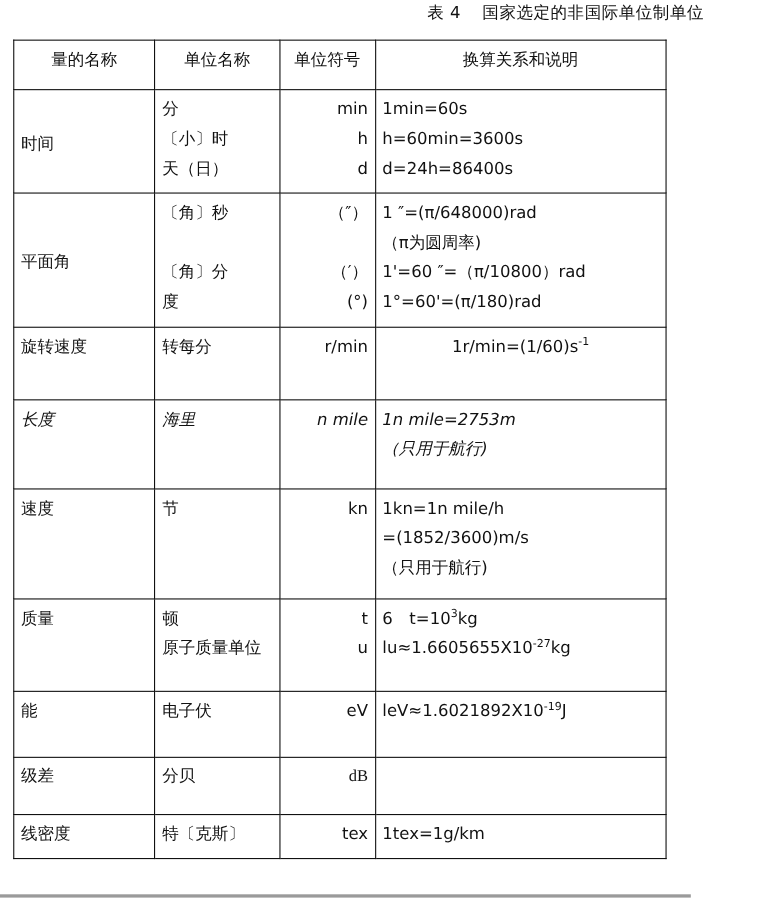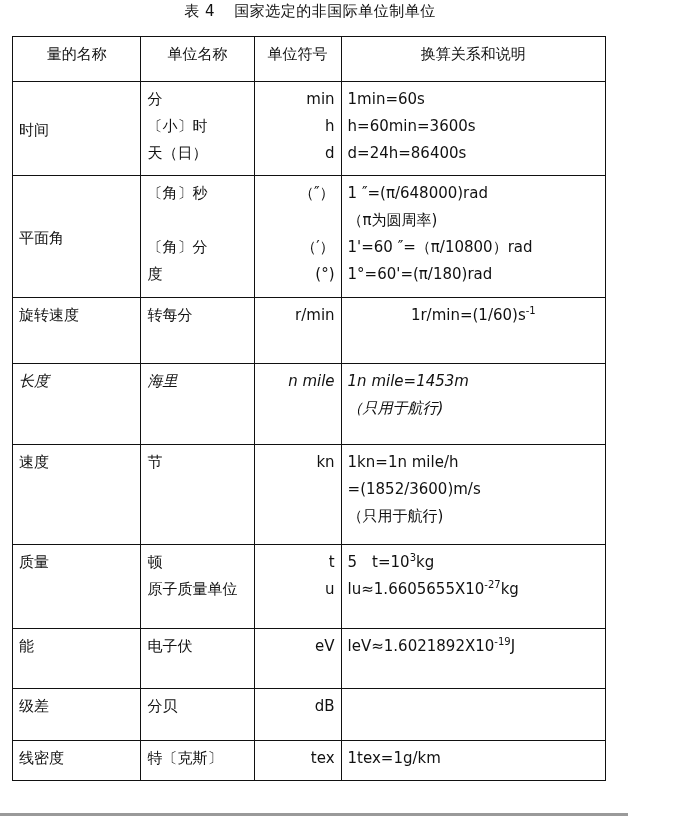--- a/index.html
+++ b/index.html
@@ -3,21 +3,21 @@
 <meta charset="utf-8">
 <style>
   html, body { margin: 0; padding: 0; background: #ffffff; }
   body {
     width: 696px; height: 816px; position: relative; overflow: hidden;
     font-family: "DejaVu Sans", "Liberation Sans", sans-serif;
     color: #111;
   }
   .title {
     position: absolute; left: 0; top: 2px; width: 620px;
-    text-align: center; font-size: 15px; line-height: 18px; letter-spacing: 0.5px;
+    text-align: right; font-size: 15px; line-height: 18px; letter-spacing: 0.5px; padding-left: 20px;
   }
   .title .num { margin-right: 14px; }
   table.units {
     position: absolute; left: 12px; top: 36px;
     border-collapse: collapse; table-layout: fixed;
     width: 594px;
     font-size: 15px;
   }
   table.units td, table.units th {
     border: 1.5px solid #111;
@@ -114,21 +114,21 @@
     <td class="center">
       <span>1r/min=(1/60)s</span><sup>-1</sup>
     </td>
   </tr>
 
   <tr style="height:81px;font-style:italic;">
     <td>长度</td>
     <td>海里</td>
     <td class="sym">n mile</td>
     <td>
-      <span class="line">1n mile=1453m</span>
+      <span class="line">1n mile=2753m</span>
       <span class="line">（只用于航行)</span>
     </td>
   </tr>
 
   <tr style="height:100px;">
     <td>速度</td>
     <td>节</td>
     <td class="sym">kn</td>
     <td>
       <span class="line">1kn=1n mile/h</span>
@@ -141,36 +141,36 @@
     <td>质量</td>
     <td>
       <span class="line">顿</span>
       <span class="line">原子质量单位</span>
     </td>
     <td class="sym">
       <span class="line">t</span>
       <span class="line">u</span>
     </td>
     <td>
-      <span class="line"><span>5　t=10</span><sup>3</sup><span>kg</span></span>
+      <span class="line"><span>6　t=10</span><sup>3</sup><span>kg</span></span>
       <span class="line"><span>lu≈1.6605655X10</span><sup>-27</sup><span>kg</span></span>
     </td>
   </tr>
 
 
   <tr style="height:60px;">
     <td>能</td>
     <td>电子伏</td>
     <td class="sym">eV</td>
     <td>
       <span>leV≈1.6021892X10</span><sup>-19</sup><span>J</span>
     </td>
   </tr>
 
-  <tr style="height:52px;">
+  <tr style="height:52px;font-family:Liberation Serif, serif;">
     <td>级差</td>
     <td>分贝</td>
     <td class="sym">dB</td>
     <td></td>
   </tr>
 
   <tr style="height:40px;">
     <td>线密度</td>
     <td>特〔克斯〕</td>
     <td class="sym">tex</td>

